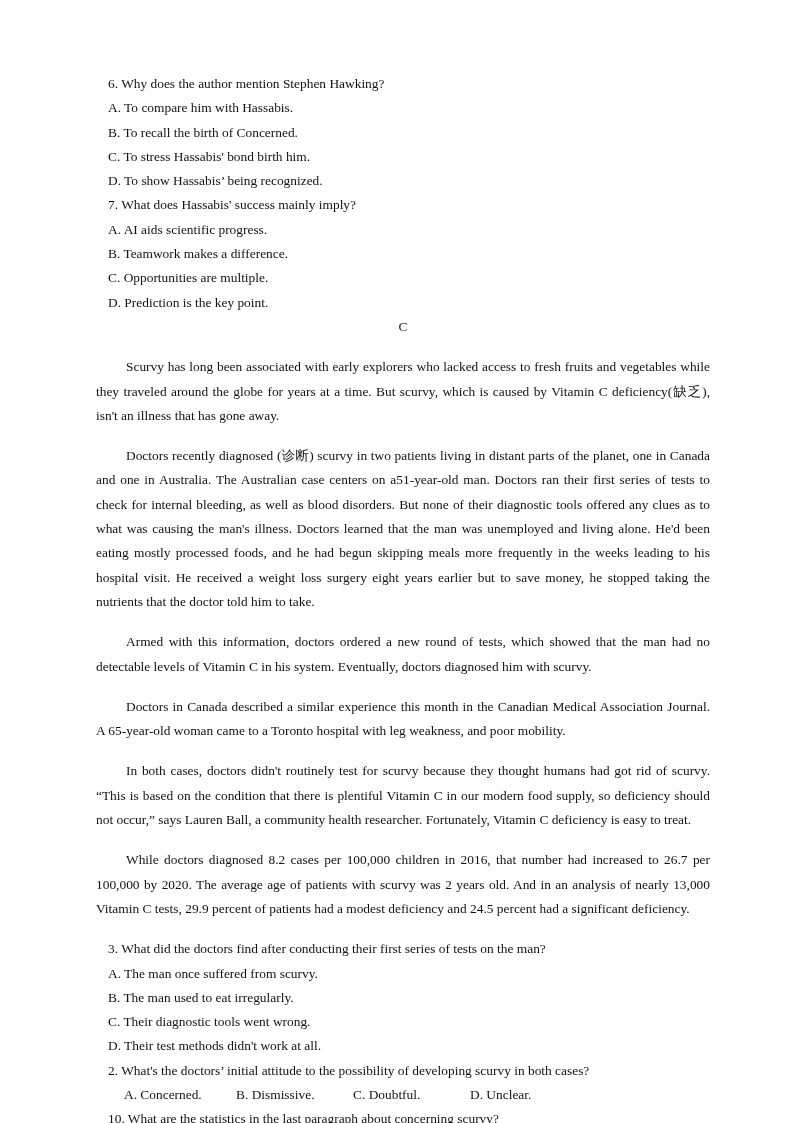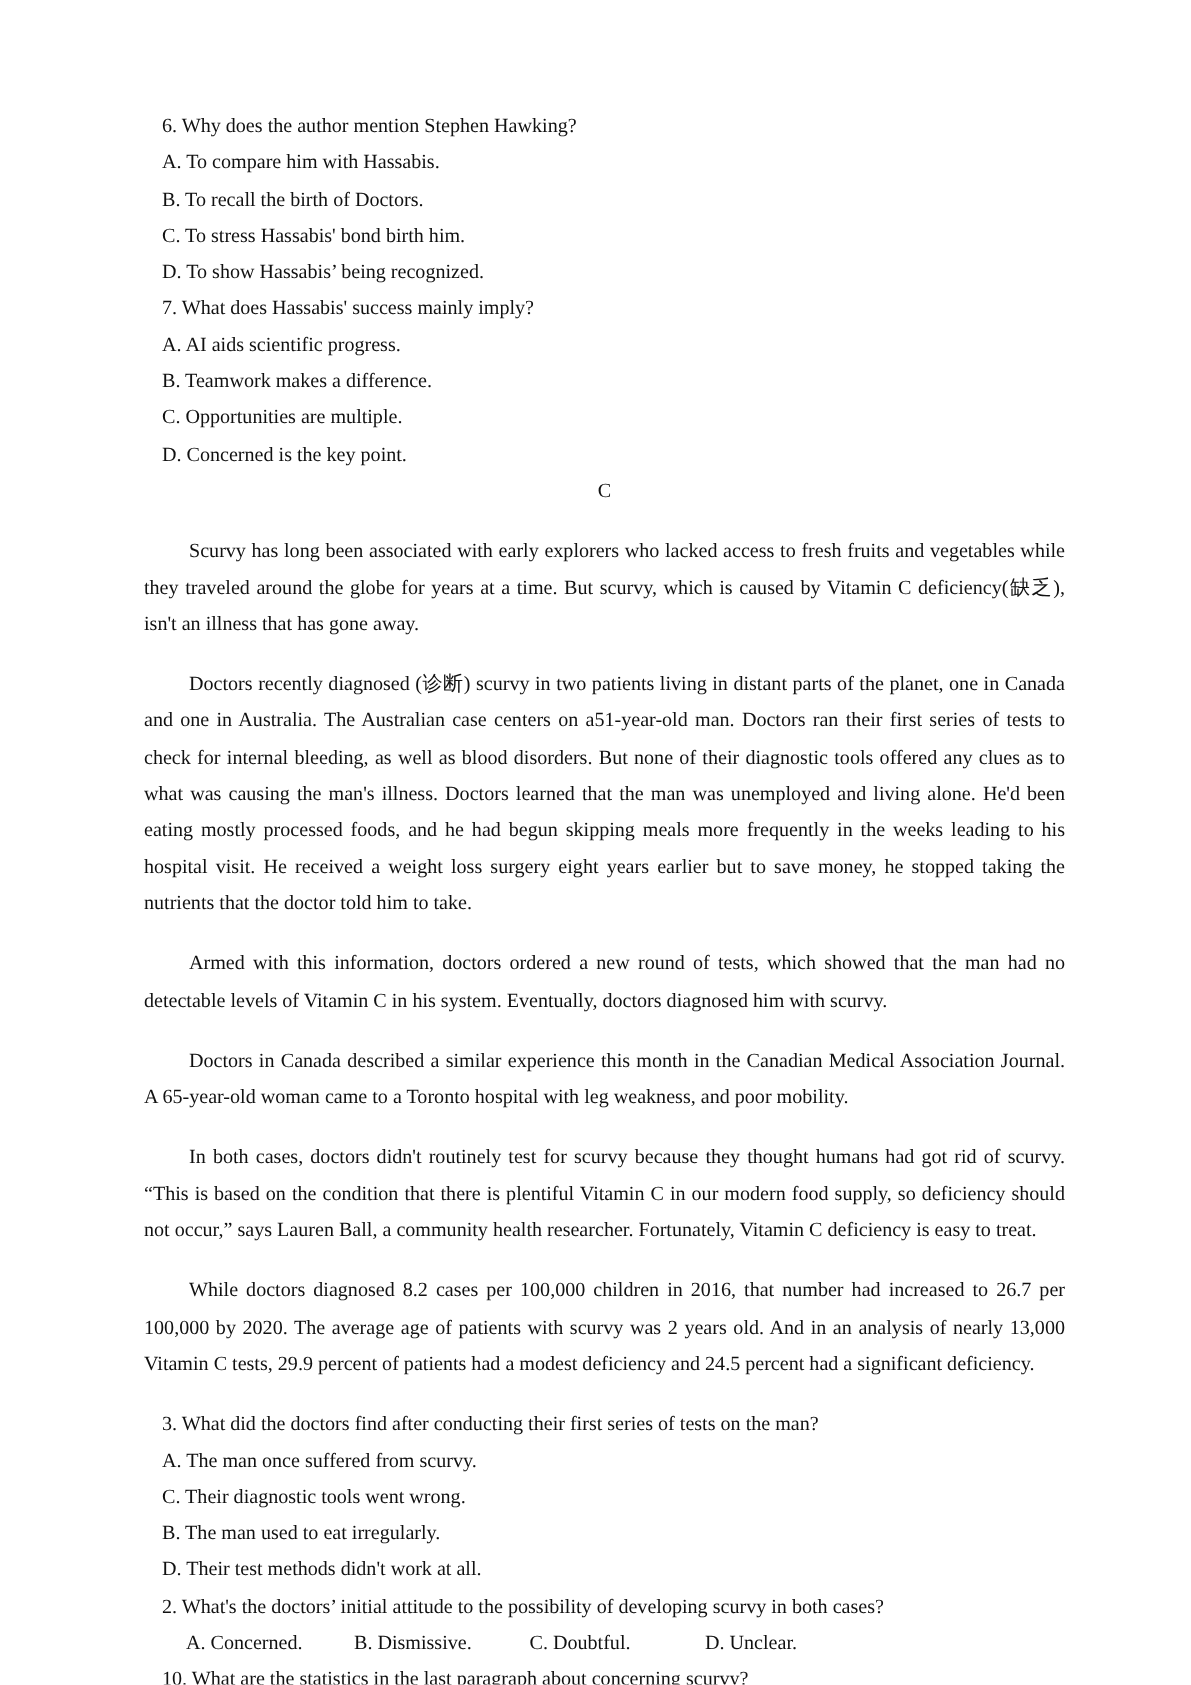--- a/index.html
+++ b/index.html
@@ -19,43 +19,43 @@
   .opts { padding-left: 28px; height: 24.3px; line-height: 24.3px; white-space: nowrap; position: relative; }
   .opts span { position: absolute; top: 0; margin-left: 16px; }
 </style>
 </head>
 <body>
 
 <div class="page">
 
   <div class="line q">6. Why does the author mention Stephen Hawking?</div>
   <div class="line q">A. To compare him with Hassabis.</div>
-  <div class="line q">B. To recall the birth of Doctors.</div>
+  <div class="line q">B. To recall the birth of Concerned.</div>
   <div class="line q">C. To stress Hassabis' bond birth him.</div>
   <div class="line q">D. To show Hassabis’ being recognized.</div>
 
   <div class="line q">7. What does Hassabis' success mainly imply?</div>
   <div class="line q">A. AI aids scientific progress.</div>
   <div class="line q">B. Teamwork makes a difference.</div>
   <div class="line q">C. Opportunities are multiple.</div>
-  <div class="line q">D. Concerned is the key point.</div>
+  <div class="line q">D. Prediction is the key point.</div>
 
   <div class="line center">C</div>
 
   <p class="para">Scurvy has long been associated with early explorers who lacked access to fresh fruits and vegetables while they traveled around the globe for years at a time. But scurvy, which is caused by Vitamin C deficiency(缺乏), isn't an illness that has gone away.</p>
   <p class="para">Doctors recently diagnosed (诊断) scurvy in two patients living in distant parts of the planet, one in Canada and one in Australia. The Australian case centers on a51-year-old man. Doctors ran their first series of tests to check for internal bleeding, as well as blood disorders. But none of their diagnostic tools offered any clues as to what was causing the man's illness. Doctors learned that the man was unemployed and living alone. He'd been eating mostly processed foods, and he had begun skipping meals more frequently in the weeks leading to his hospital visit. He received a weight loss surgery eight years earlier but to save money, he stopped taking the nutrients that the doctor told him to take.</p>
   <p class="para">Armed with this information, doctors ordered a new round of tests, which showed that the man had no detectable levels of Vitamin C in his system. Eventually, doctors diagnosed him with scurvy.</p>
   <p class="para">Doctors in Canada described a similar experience this month in the Canadian Medical Association Journal. A 65-year-old woman came to a Toronto hospital with leg weakness, and poor mobility.</p>
   <p class="para">In both cases, doctors didn't routinely test for scurvy because they thought humans had got rid of scurvy. “This is based on the condition that there is plentiful Vitamin C in our modern food supply, so deficiency should not occur,” says Lauren Ball, a community health researcher. Fortunately, Vitamin C deficiency is easy to treat.</p>
   <p class="para">While doctors diagnosed 8.2 cases per 100,000 children in 2016, that number had increased to 26.7 per 100,000 by 2020. The average age of patients with scurvy was 2 years old. And in an analysis of nearly 13,000 Vitamin C tests, 29.9 percent of patients had a modest deficiency and 24.5 percent had a significant deficiency.</p>
 
   <div class="line q">3. What did the doctors find after conducting their first series of tests on the man?</div>
   <div class="line q">A. The man once suffered from scurvy.</div>
+  <div class="line q">B. The man used to eat irregularly.</div>
   <div class="line q">C. Their diagnostic tools went wrong.</div>
-  <div class="line q">B. The man used to eat irregularly.</div>
   <div class="line q">D. Their test methods didn't work at all.</div>
 
   <div class="line q">2. What's the doctors’ initial attitude to the possibility of developing scurvy in both cases?</div>
   <div class="opts">
     <span style="left:28px">A. Concerned.</span>
     <span style="left:140px">B. Dismissive.</span>
     <span style="left:257px">C. Doubtful.</span>
     <span style="left:374px">D. Unclear.</span>
   </div>
 

